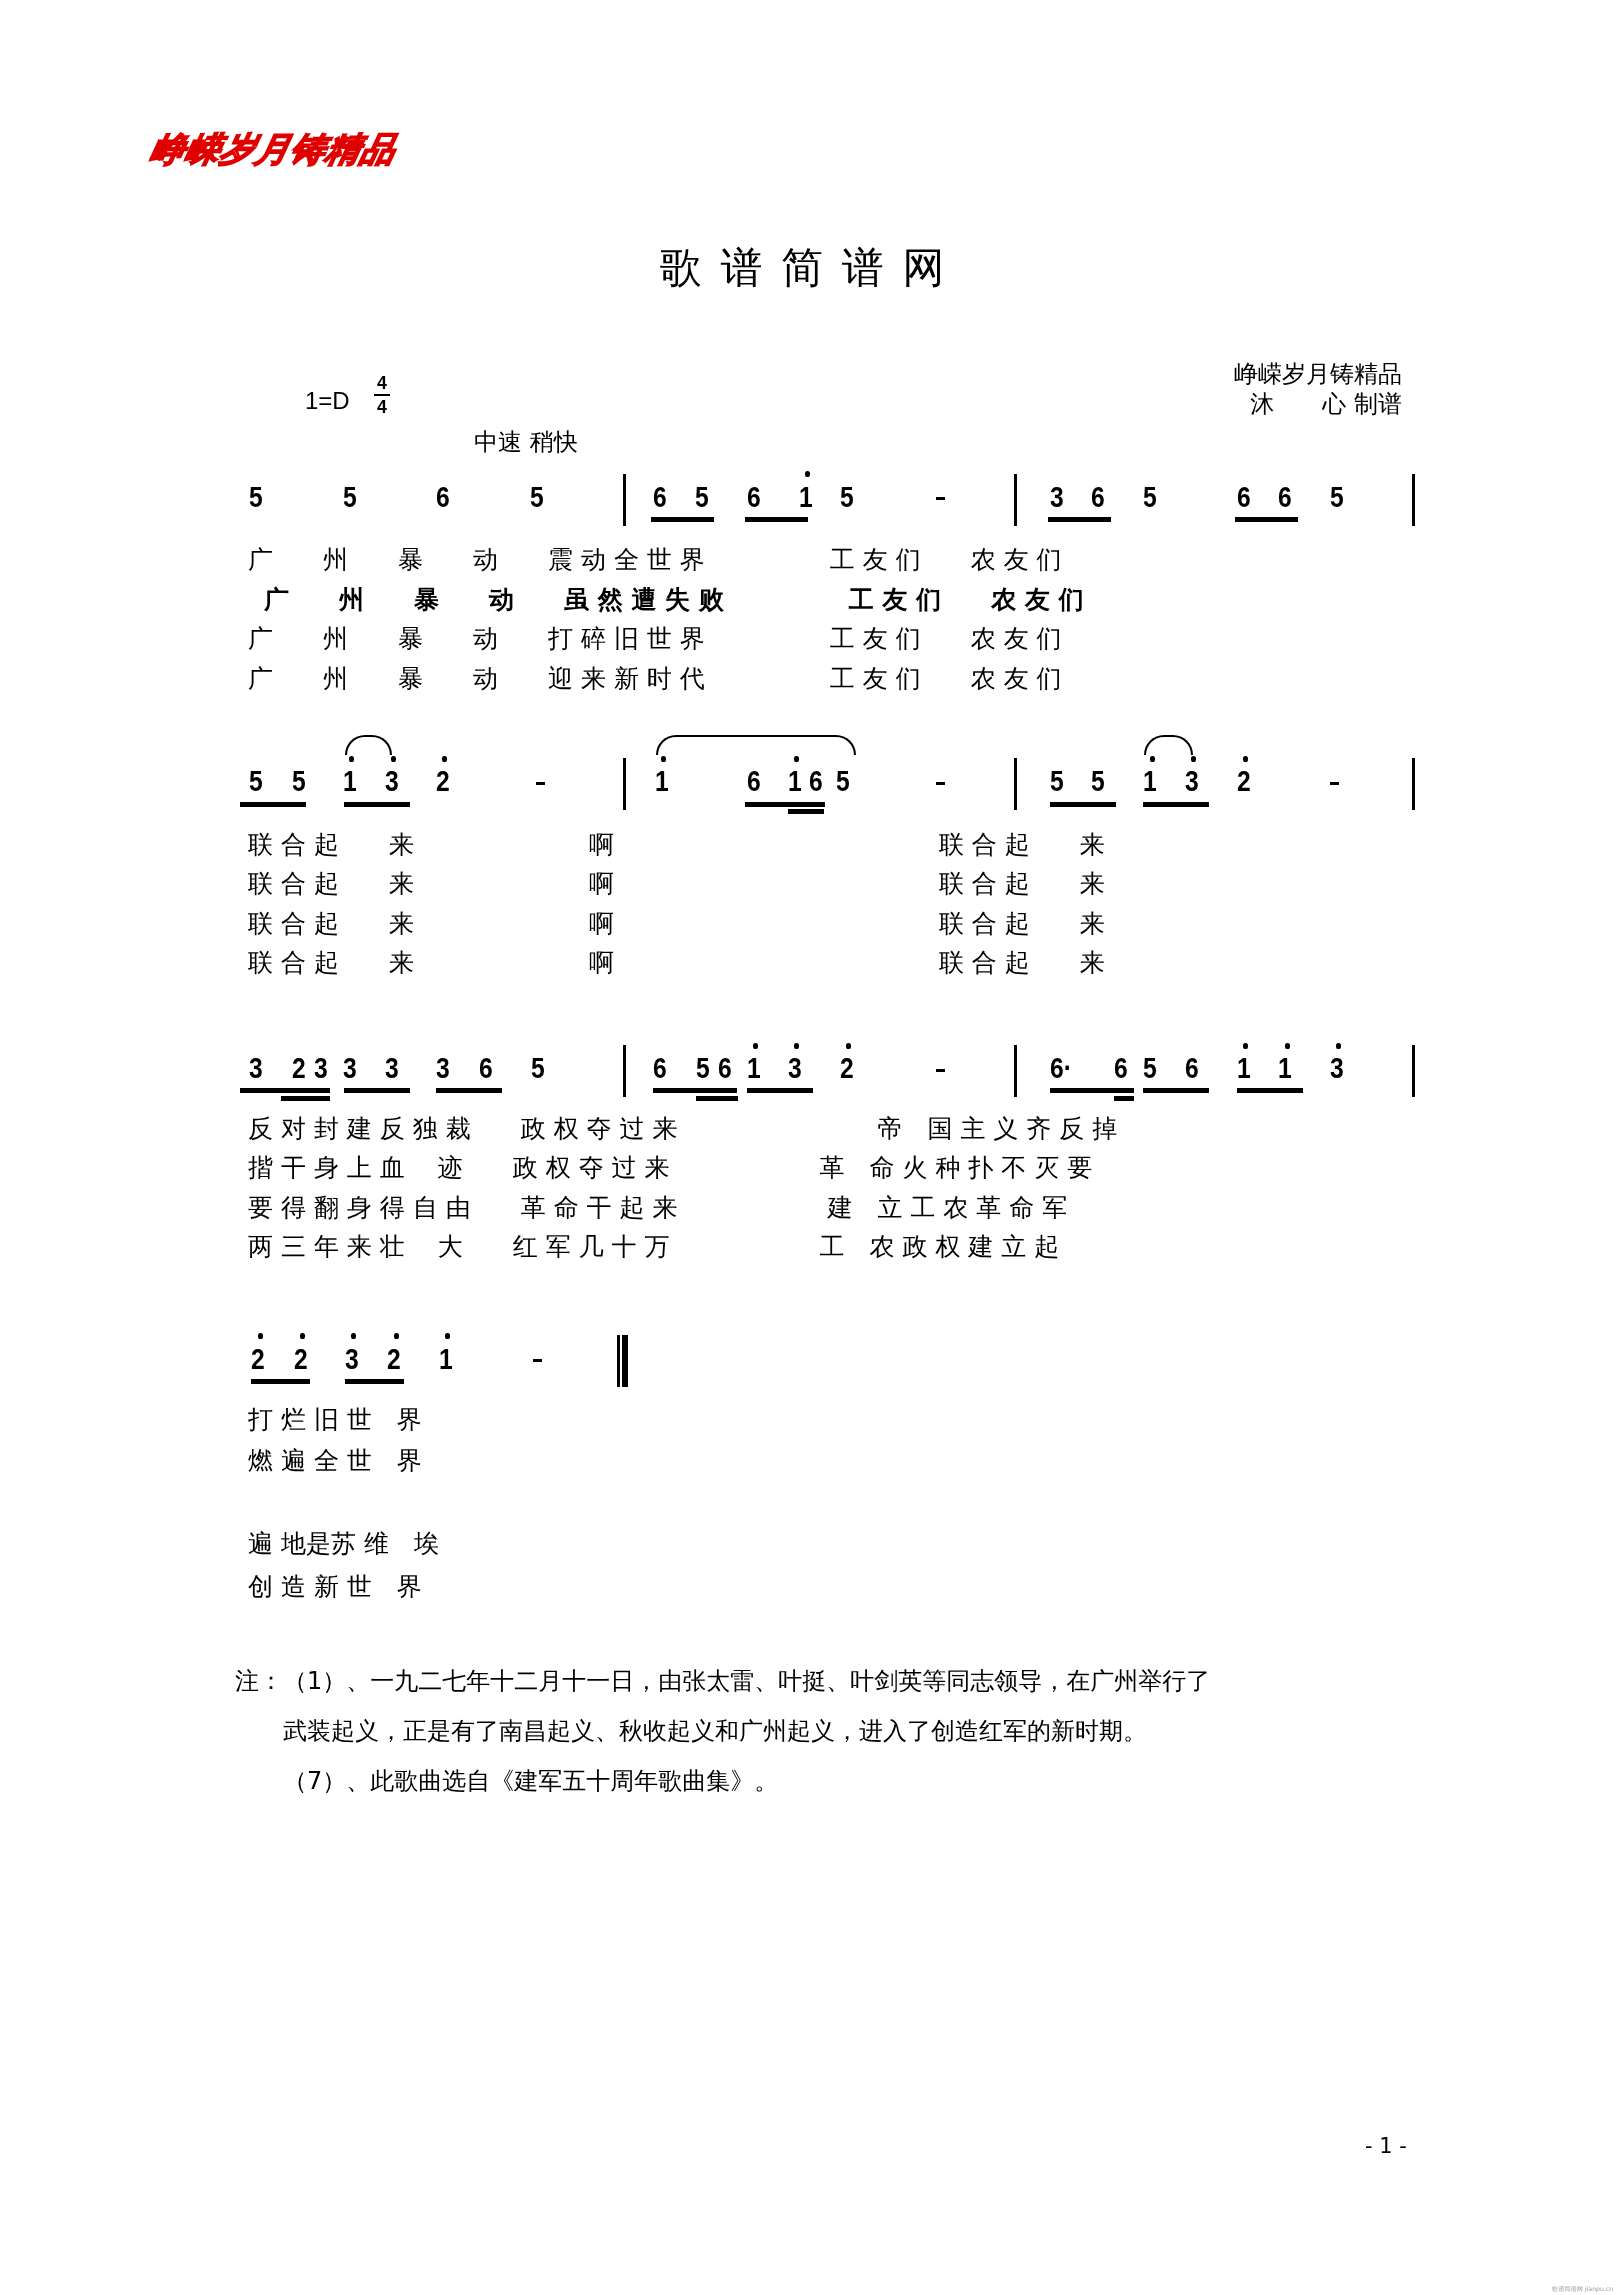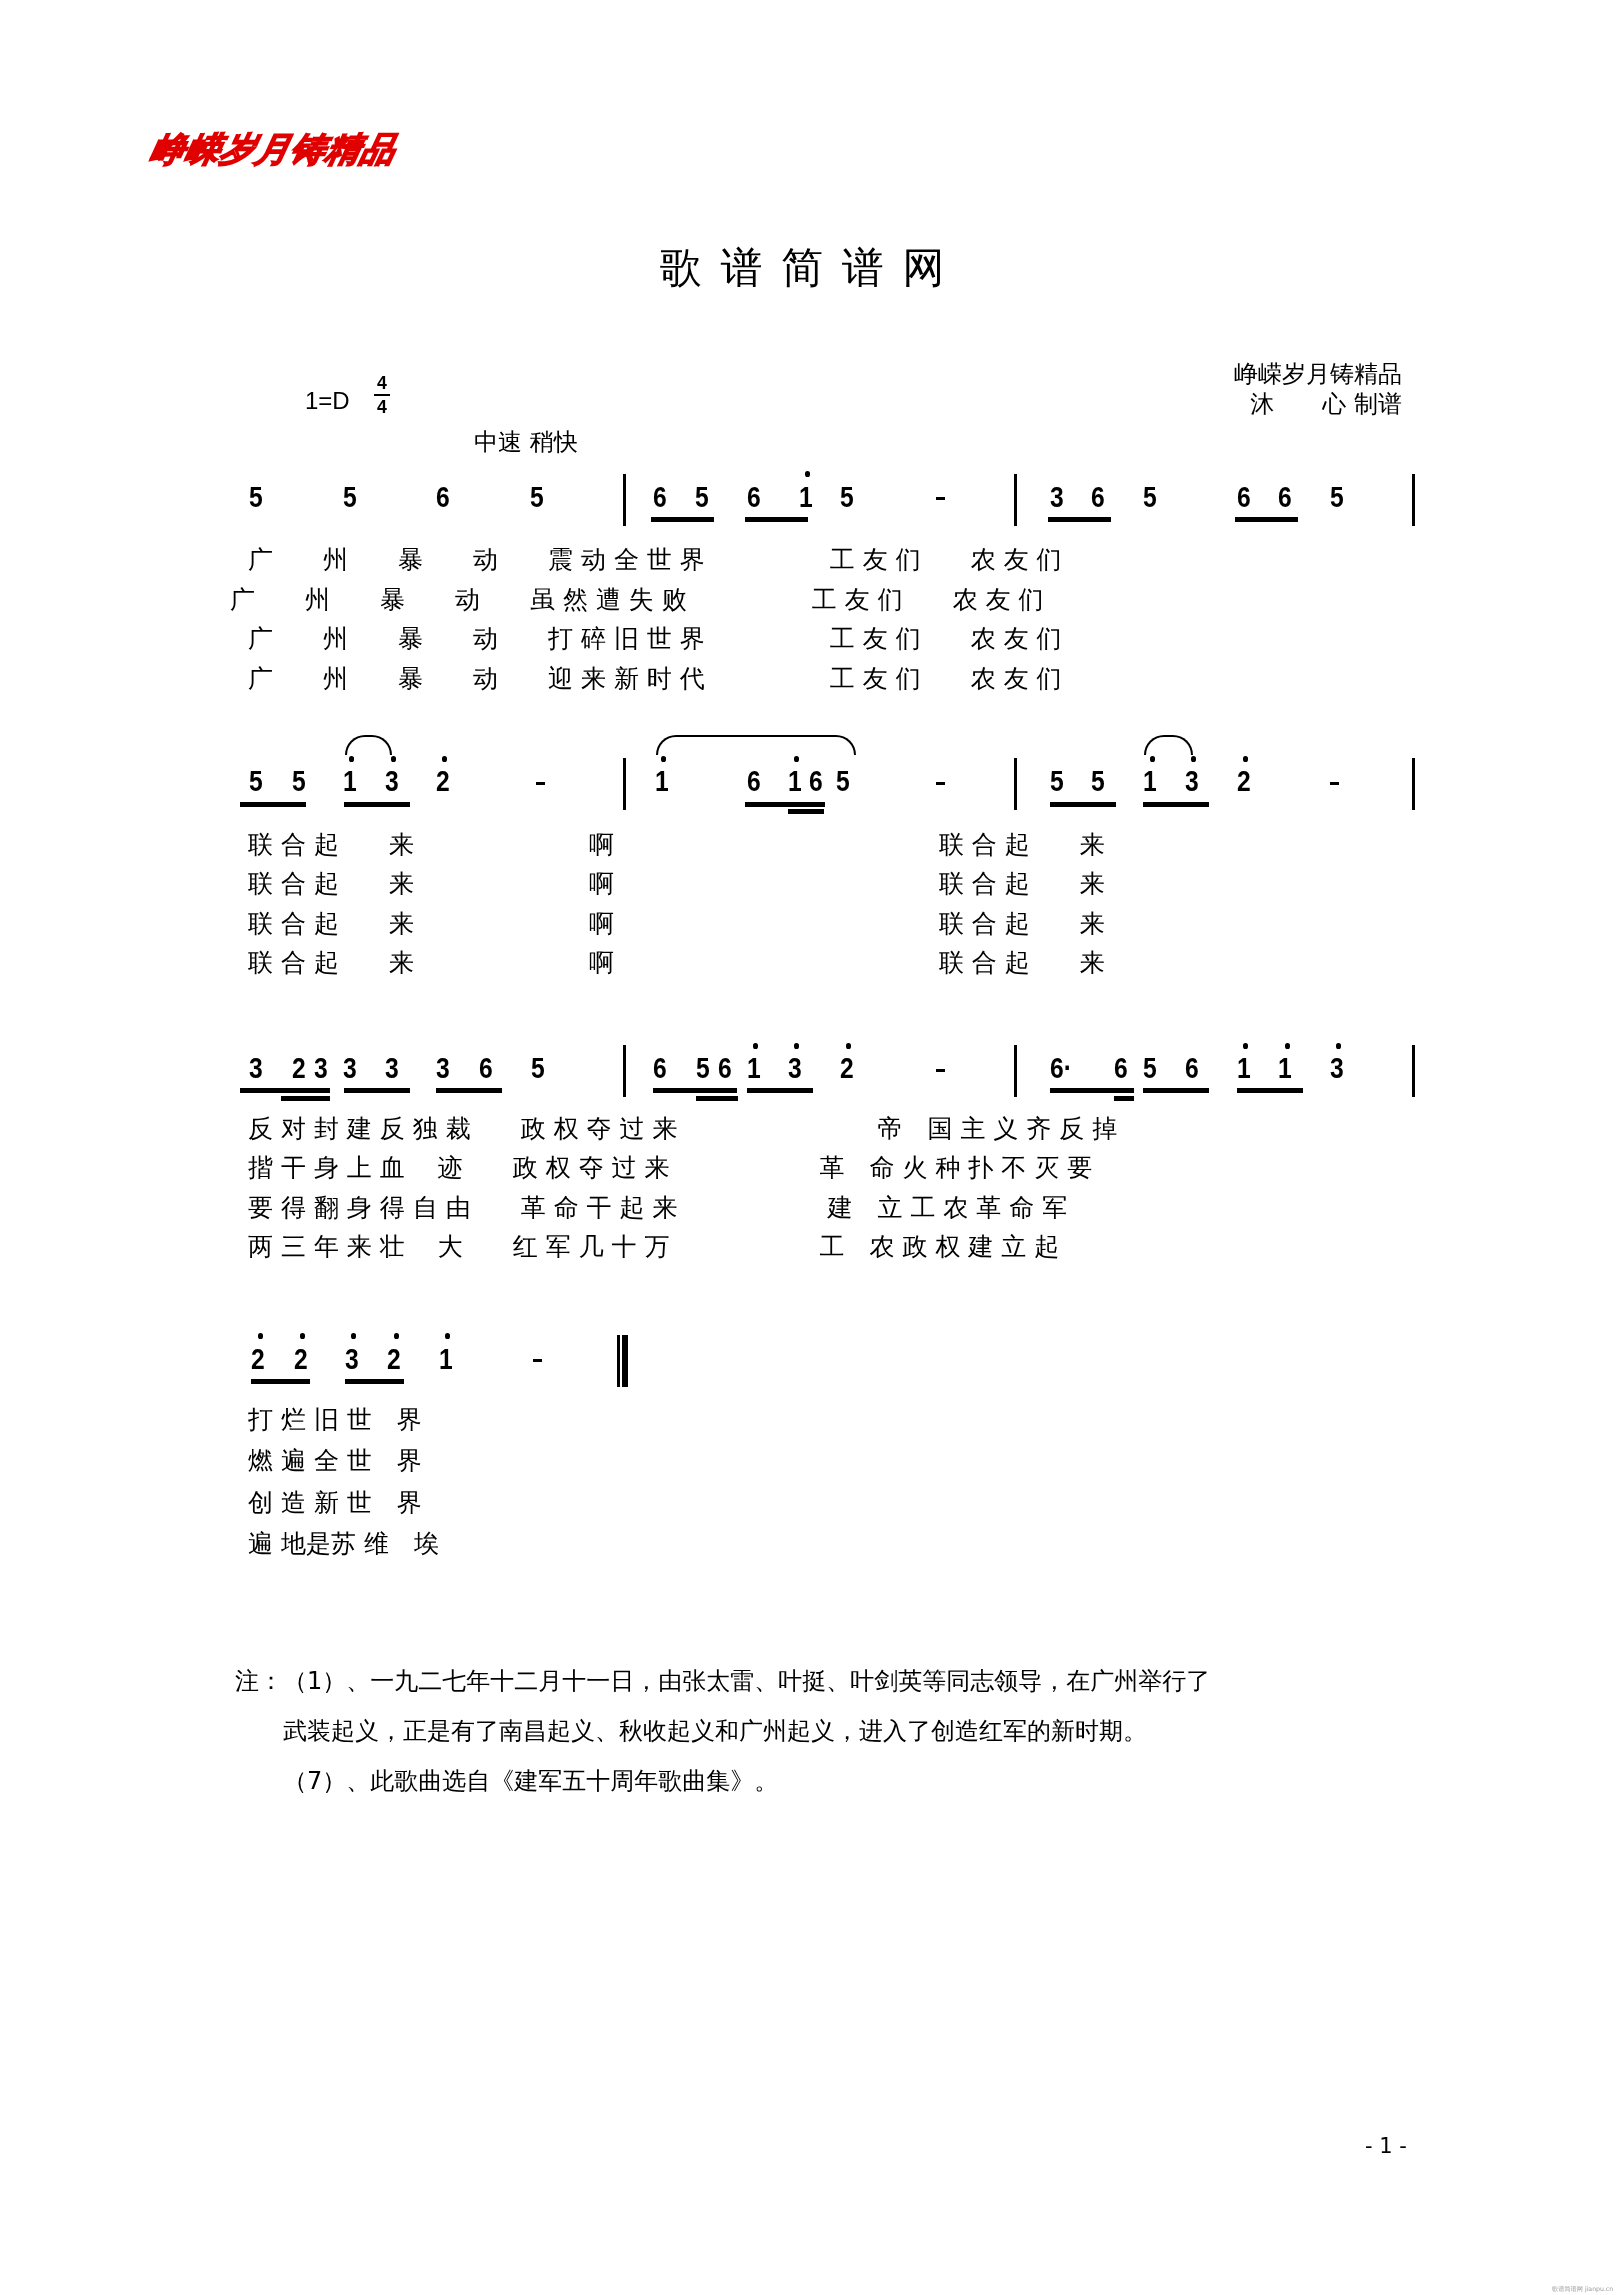--- a/index.html
+++ b/index.html
@@ -60,21 +60,21 @@
     <div class="note" style="left: 1278px; top: 483px;">6</div>
     <div class="note" style="left: 1330px; top: 483px;">5</div>
     <div class="uline" style="left: 651px; width: 63px; top: 517px;"></div>
     <div class="uline" style="left: 745px; width: 63px; top: 517px;"></div>
     <div class="uline" style="left: 1048px; width: 63px; top: 517px;"></div>
     <div class="uline" style="left: 1235px; width: 63px; top: 517px;"></div>
     <div class="barline" style="left: 623px; top: 474px; height: 52px;"></div>
     <div class="barline" style="left: 1014px; top: 474px; height: 52px;"></div>
     <div class="barline" style="left: 1412px; top: 474px; height: 52px;"></div>
     <div class="lyric" style="left: 248px; top: 545px;">广　　州　　暴　　动　　震 动 全 世 界　　　　　工 友 们　　农 友 们</div>
-    <div class="lyric" style="left: 230px; top: 585px;">广　　州　　暴　　动　　虽 然 遭 失 败　　　　　工 友 们　　农 友 们</div>
+    <div class="lyric" style="left: 264px; top: 585px; font-weight: bold;">广　　州　　暴　　动　　虽 然 遭 失 败　　　　　工 友 们　　农 友 们</div>
     <div class="lyric" style="left: 248px; top: 624px;">广　　州　　暴　　动　　打 碎 旧 世 界　　　　　工 友 们　　农 友 们</div>
     <div class="lyric" style="left: 248px; top: 664px;">广　　州　　暴　　动　　迎 来 新 时 代　　　　　工 友 们　　农 友 们</div>
   </div>
 <div class="abs system" id="sys1" style="top:0;">
     <div class="note" style="left: 249px; top: 767px;">5</div>
     <div class="note" style="left: 292px; top: 767px;">5</div>
     <div class="note" style="left: 343px; top: 767px;">1</div>
     <div class="dot-up" style="left: 349px; top: 756px;"></div>
     <div class="note" style="left: 385px; top: 767px;">3</div>
     <div class="dot-up" style="left: 391px; top: 756px;"></div>
@@ -175,21 +175,21 @@
     <div class="dot-up" style="left: 394px; top: 1333px;"></div>
     <div class="note" style="left: 439px; top: 1345px;">1</div>
     <div class="dot-up" style="left: 445px; top: 1333px;"></div>
     <div class="dash" style="left: 533px; top: 1359px;"></div>
     <div class="uline" style="left: 251px; width: 59px; top: 1379px;"></div>
     <div class="uline" style="left: 345px; width: 59px; top: 1379px;"></div>
     <div class="barline" style="left: 617px; top: 1335px; height: 52px; width: 2.6px;"></div>
     <div class="barline" style="left: 622px; top: 1335px; height: 52px; width: 6.2px;"></div>
     <div class="lyric" style="left: 248px; top: 1405px;">打 烂 旧 世　界</div>
     <div class="lyric" style="left: 248px; top: 1446px;">燃 遍 全 世　界</div>
-    <div class="lyric" style="left: 248px; top: 1488px;">创 造 新 世　界</div>
+    <div class="lyric" style="left: 248px; top: 1572px;">创 造 新 世　界</div>
     <div class="lyric" style="left: 248px; top: 1529px;">遍 地是苏 维　埃</div>
   </div>
 
 <div class="abs note-text" style="top:1656px;">注：（1）、一九二七年十二月十一日，由张太雷、叶挺、叶剑英等同志领导，在广州举行了</div>
 <div class="abs note-text" style="top:1706px;">　　武装起义，正是有了南昌起义、秋收起义和广州起义，进入了创造红军的新时期。</div>
 <div class="abs note-text" style="top:1756px;">　　（7）、此歌曲选自《建军五十周年歌曲集》。</div>
 
 <div class="abs pagenum">- 1 -</div>
 <div class="abs site">歌谱简谱网 jianpu.cn</div>
 

